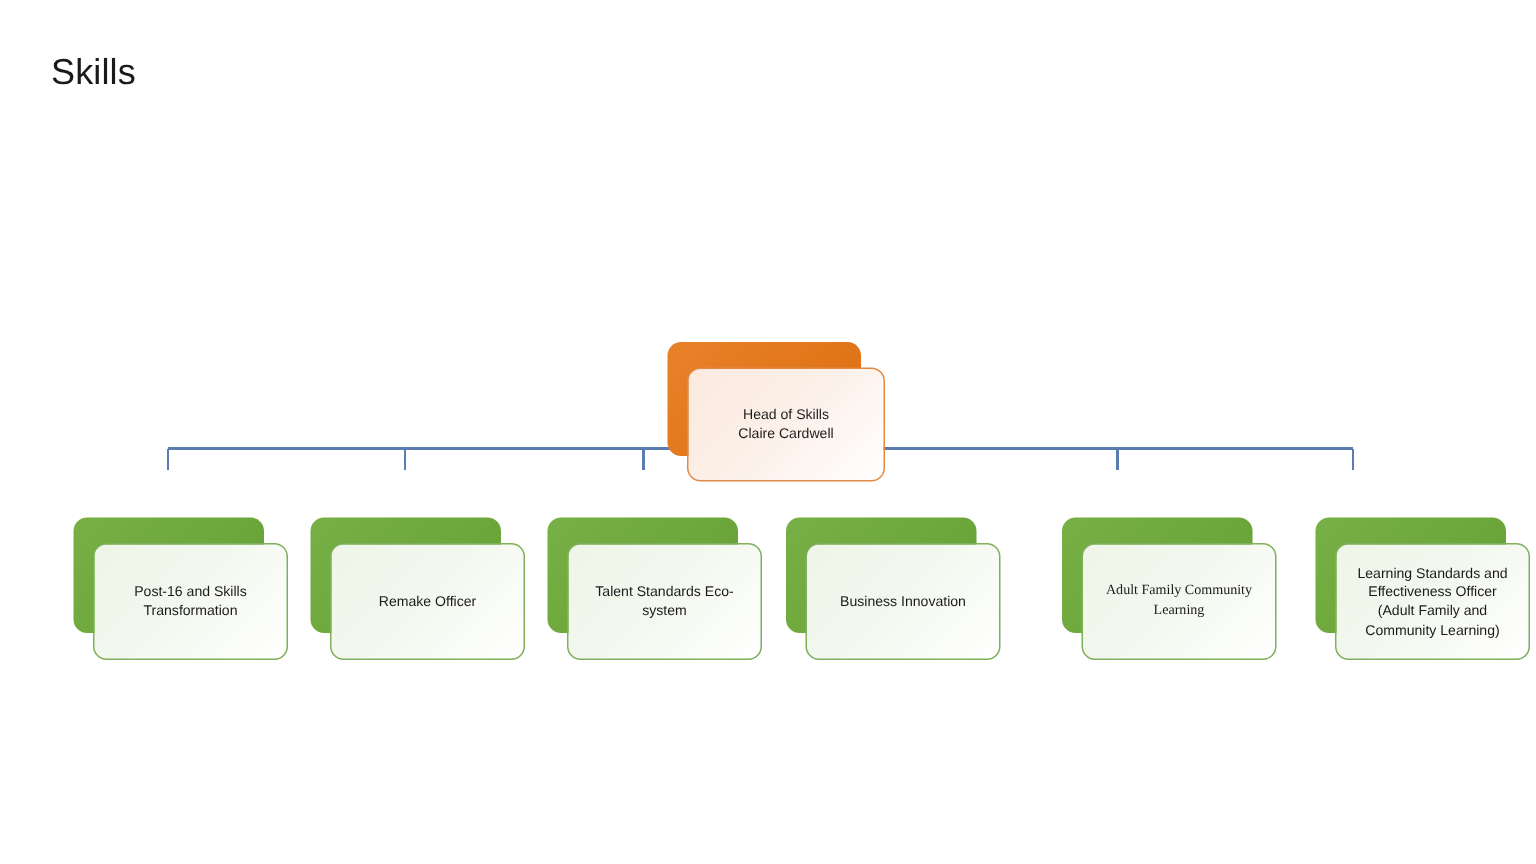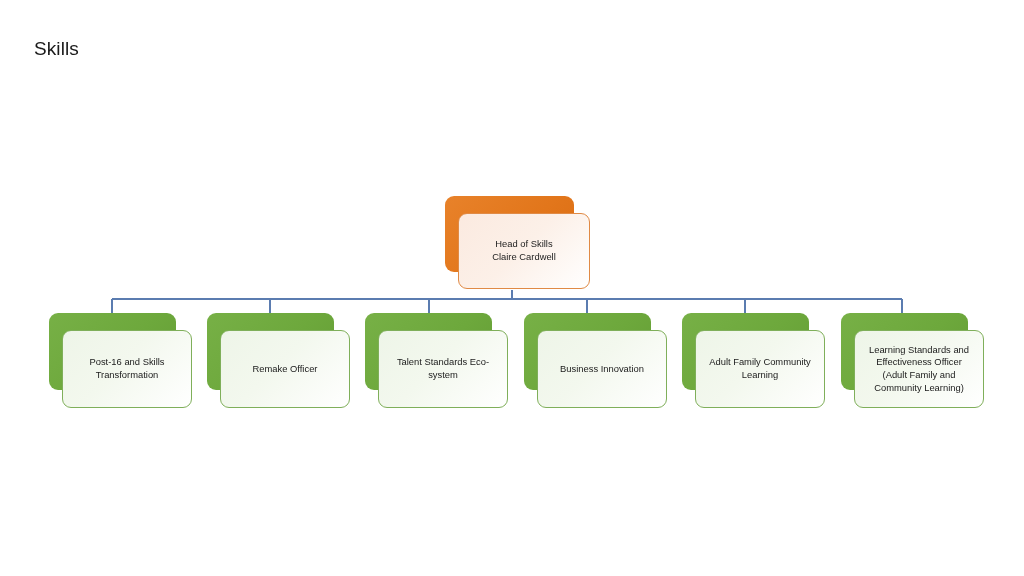--- a/index.html
+++ b/index.html
@@ -17,41 +17,42 @@
     width: 1024px;
     height: 576px;
     background: #ffffff;
   }
 
   
   #slide-title {
     position: absolute;
     left: 34px;
     top: 36px;
-    font-size: 19px;
+    font-size: 24px;
     line-height: 26px;
     color: #1a1a1a;
     letter-spacing: 0.1px;
     white-space: pre;
     text-align: center;
   }
 
   
   #connectors {
     position: absolute;
     left: 0;
     top: 0;
     width: 1024px;
     height: 576px;
     pointer-events: none;
   }
 
   
   .node {
     position: absolute;
+    margin-top: 32px;
   }
 
   .node .back-card {
     position: absolute;
     left: 0;
     top: 0;
     border-radius: 9px;
   }
 
   .node .front-card {
@@ -102,22 +103,22 @@
     width: 130px;
     height: 78px;
     border: 1px solid #7FAF5A;
     background: linear-gradient(135deg, #EEF5E8 0%, #F3F8EE 45%, #FFFFFF 100%);
   }
 
   #node-c0 { left: 49px;  top: 313px; width: 144px; height: 96px; }
   #node-c1 { left: 207px; top: 313px; width: 144px; height: 96px; }
   #node-c2 { left: 365px; top: 313px; width: 144px; height: 96px; }
   #node-c3 { left: 524px; top: 313px; width: 144px; height: 96px; }
-  #node-c4 { left: 682px; top: 313px; width: 144px; height: 96px; }
-  #node-c5 { left: 841px; top: 313px; width: 144px; height: 96px; padding-left: 12px; }
+  #node-c4 { left: 708px; top: 313px; width: 144px; height: 96px; font-family: Liberation Serif, serif; }
+  #node-c5 { left: 877px; top: 313px; width: 144px; height: 96px; padding-left: 12px; }
 </style>
 </head>
 <body>
 
 <div id="slide">
 
   <div id="slide-title">Skills</div>
 
   <svg id="connectors" viewBox="0 0 1024 576" width="1024" height="576">
     <g stroke="#5B7CB0" stroke-width="1.4" fill="none" shape-rendering="crispEdges">

